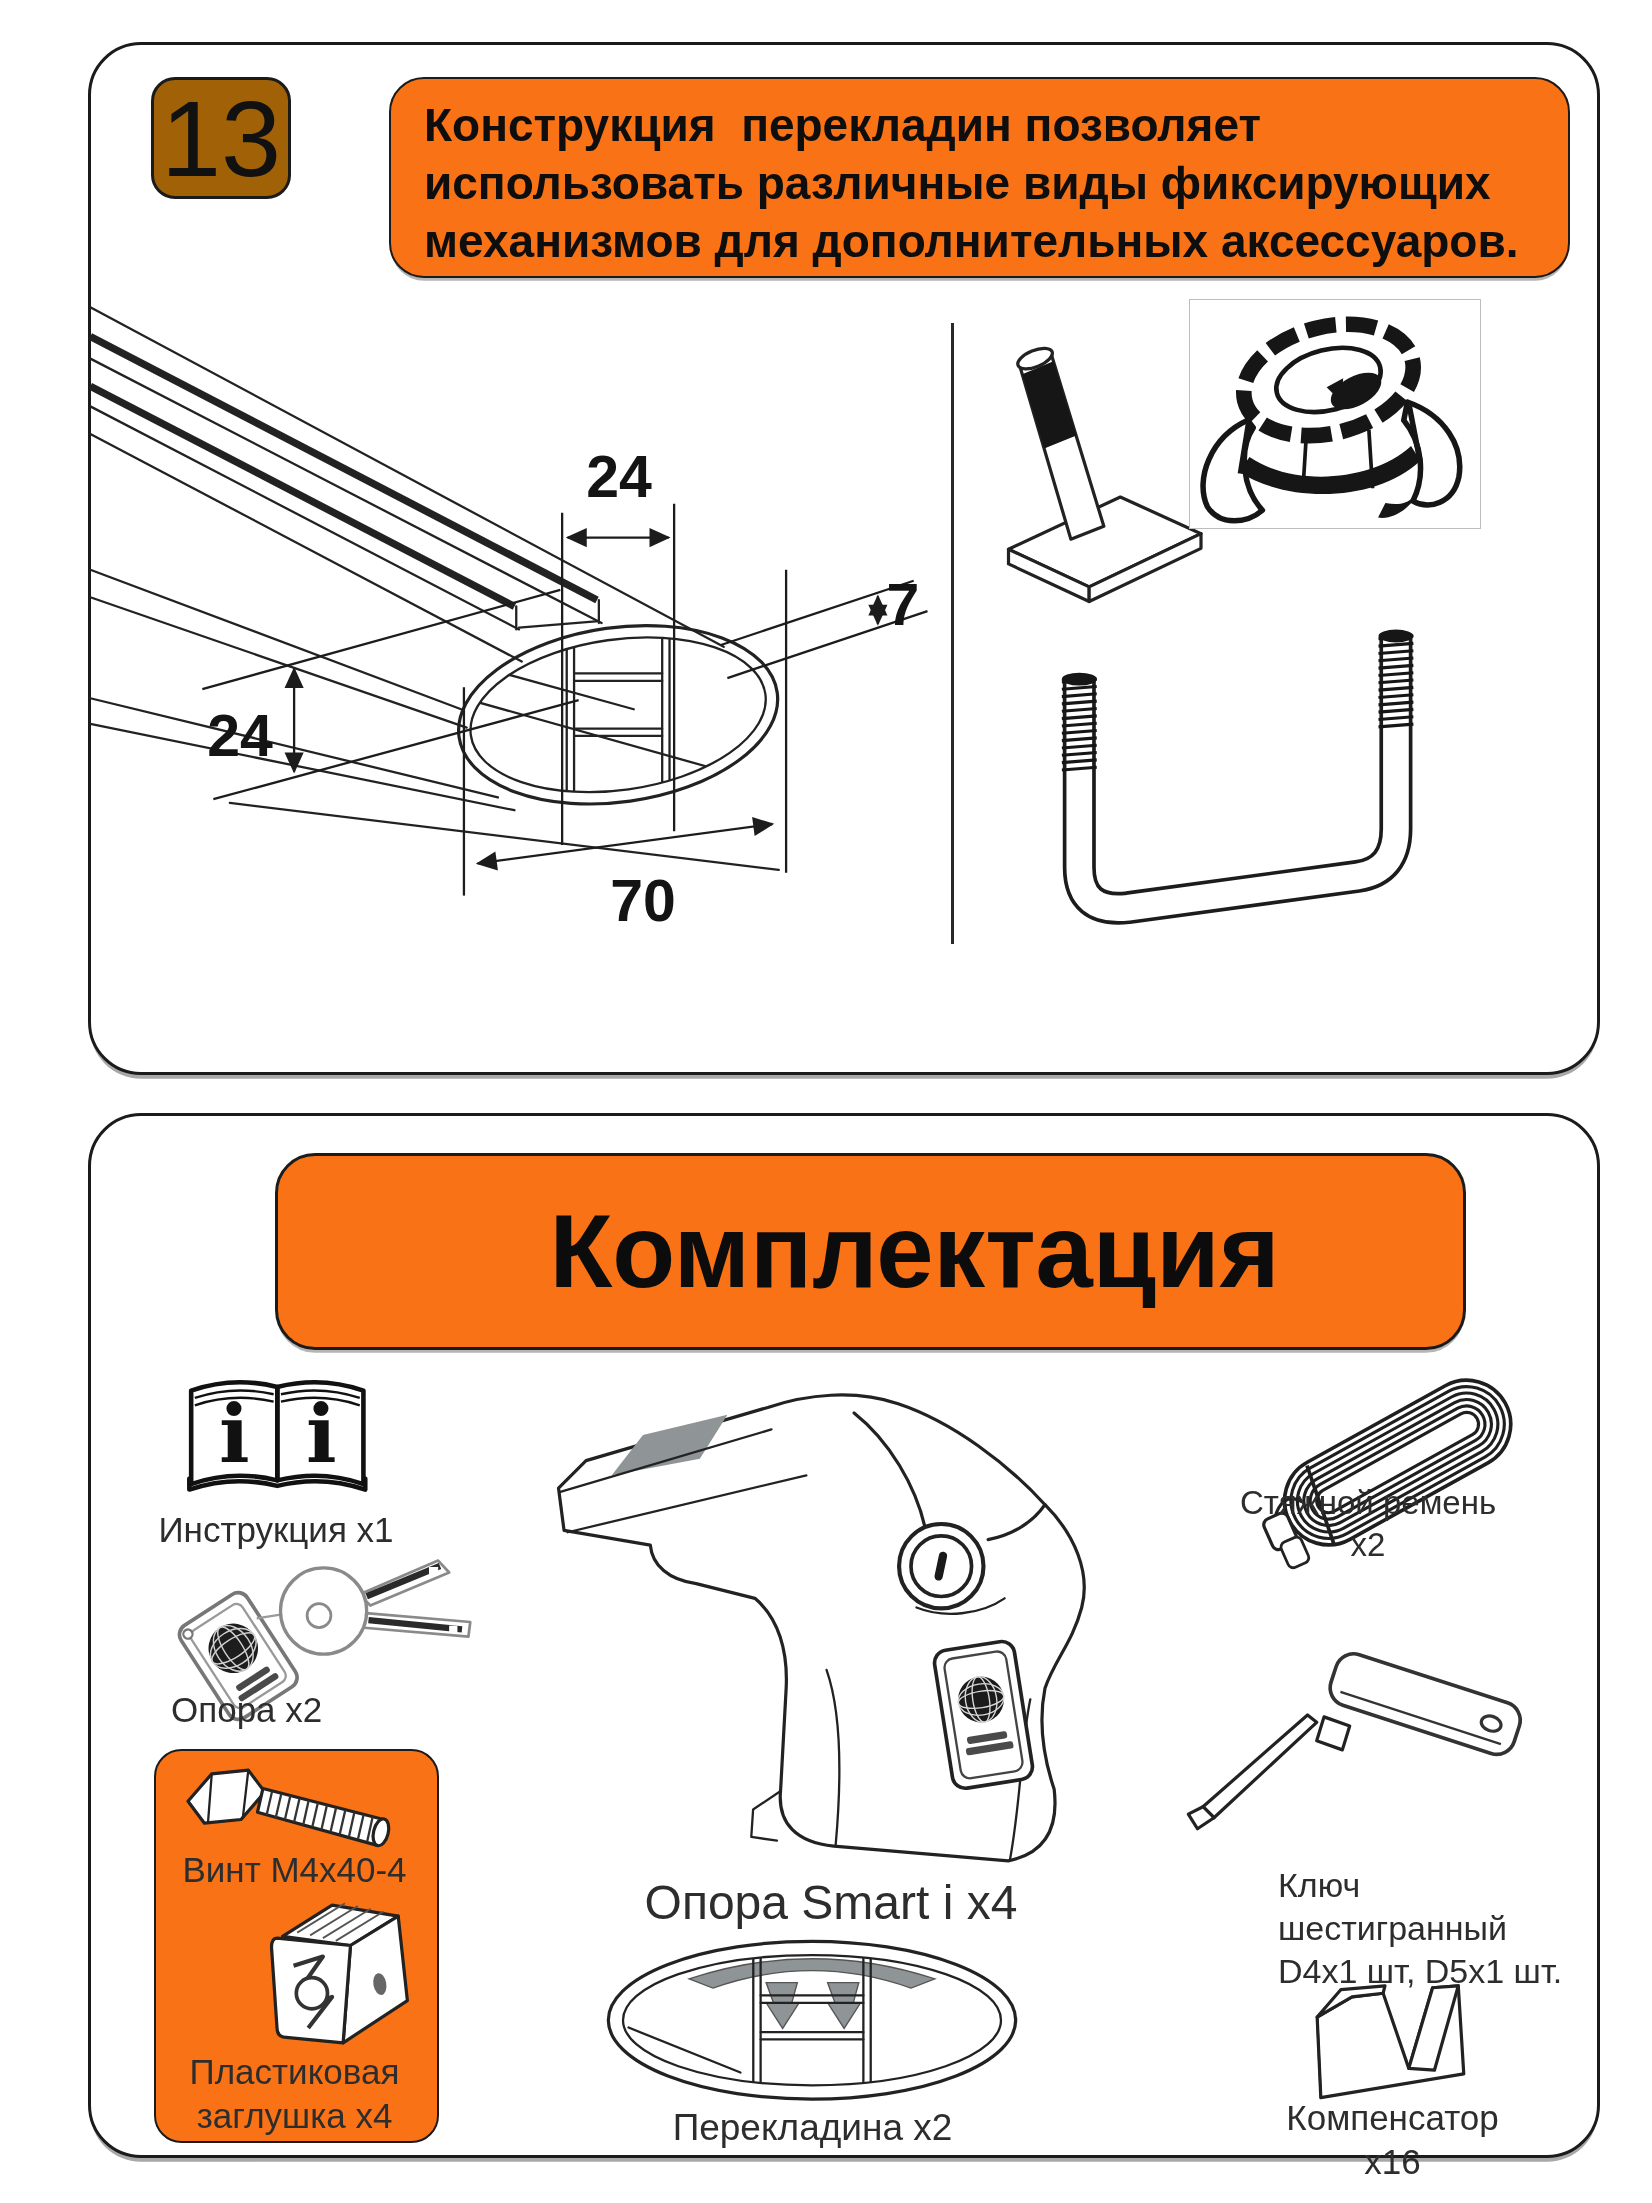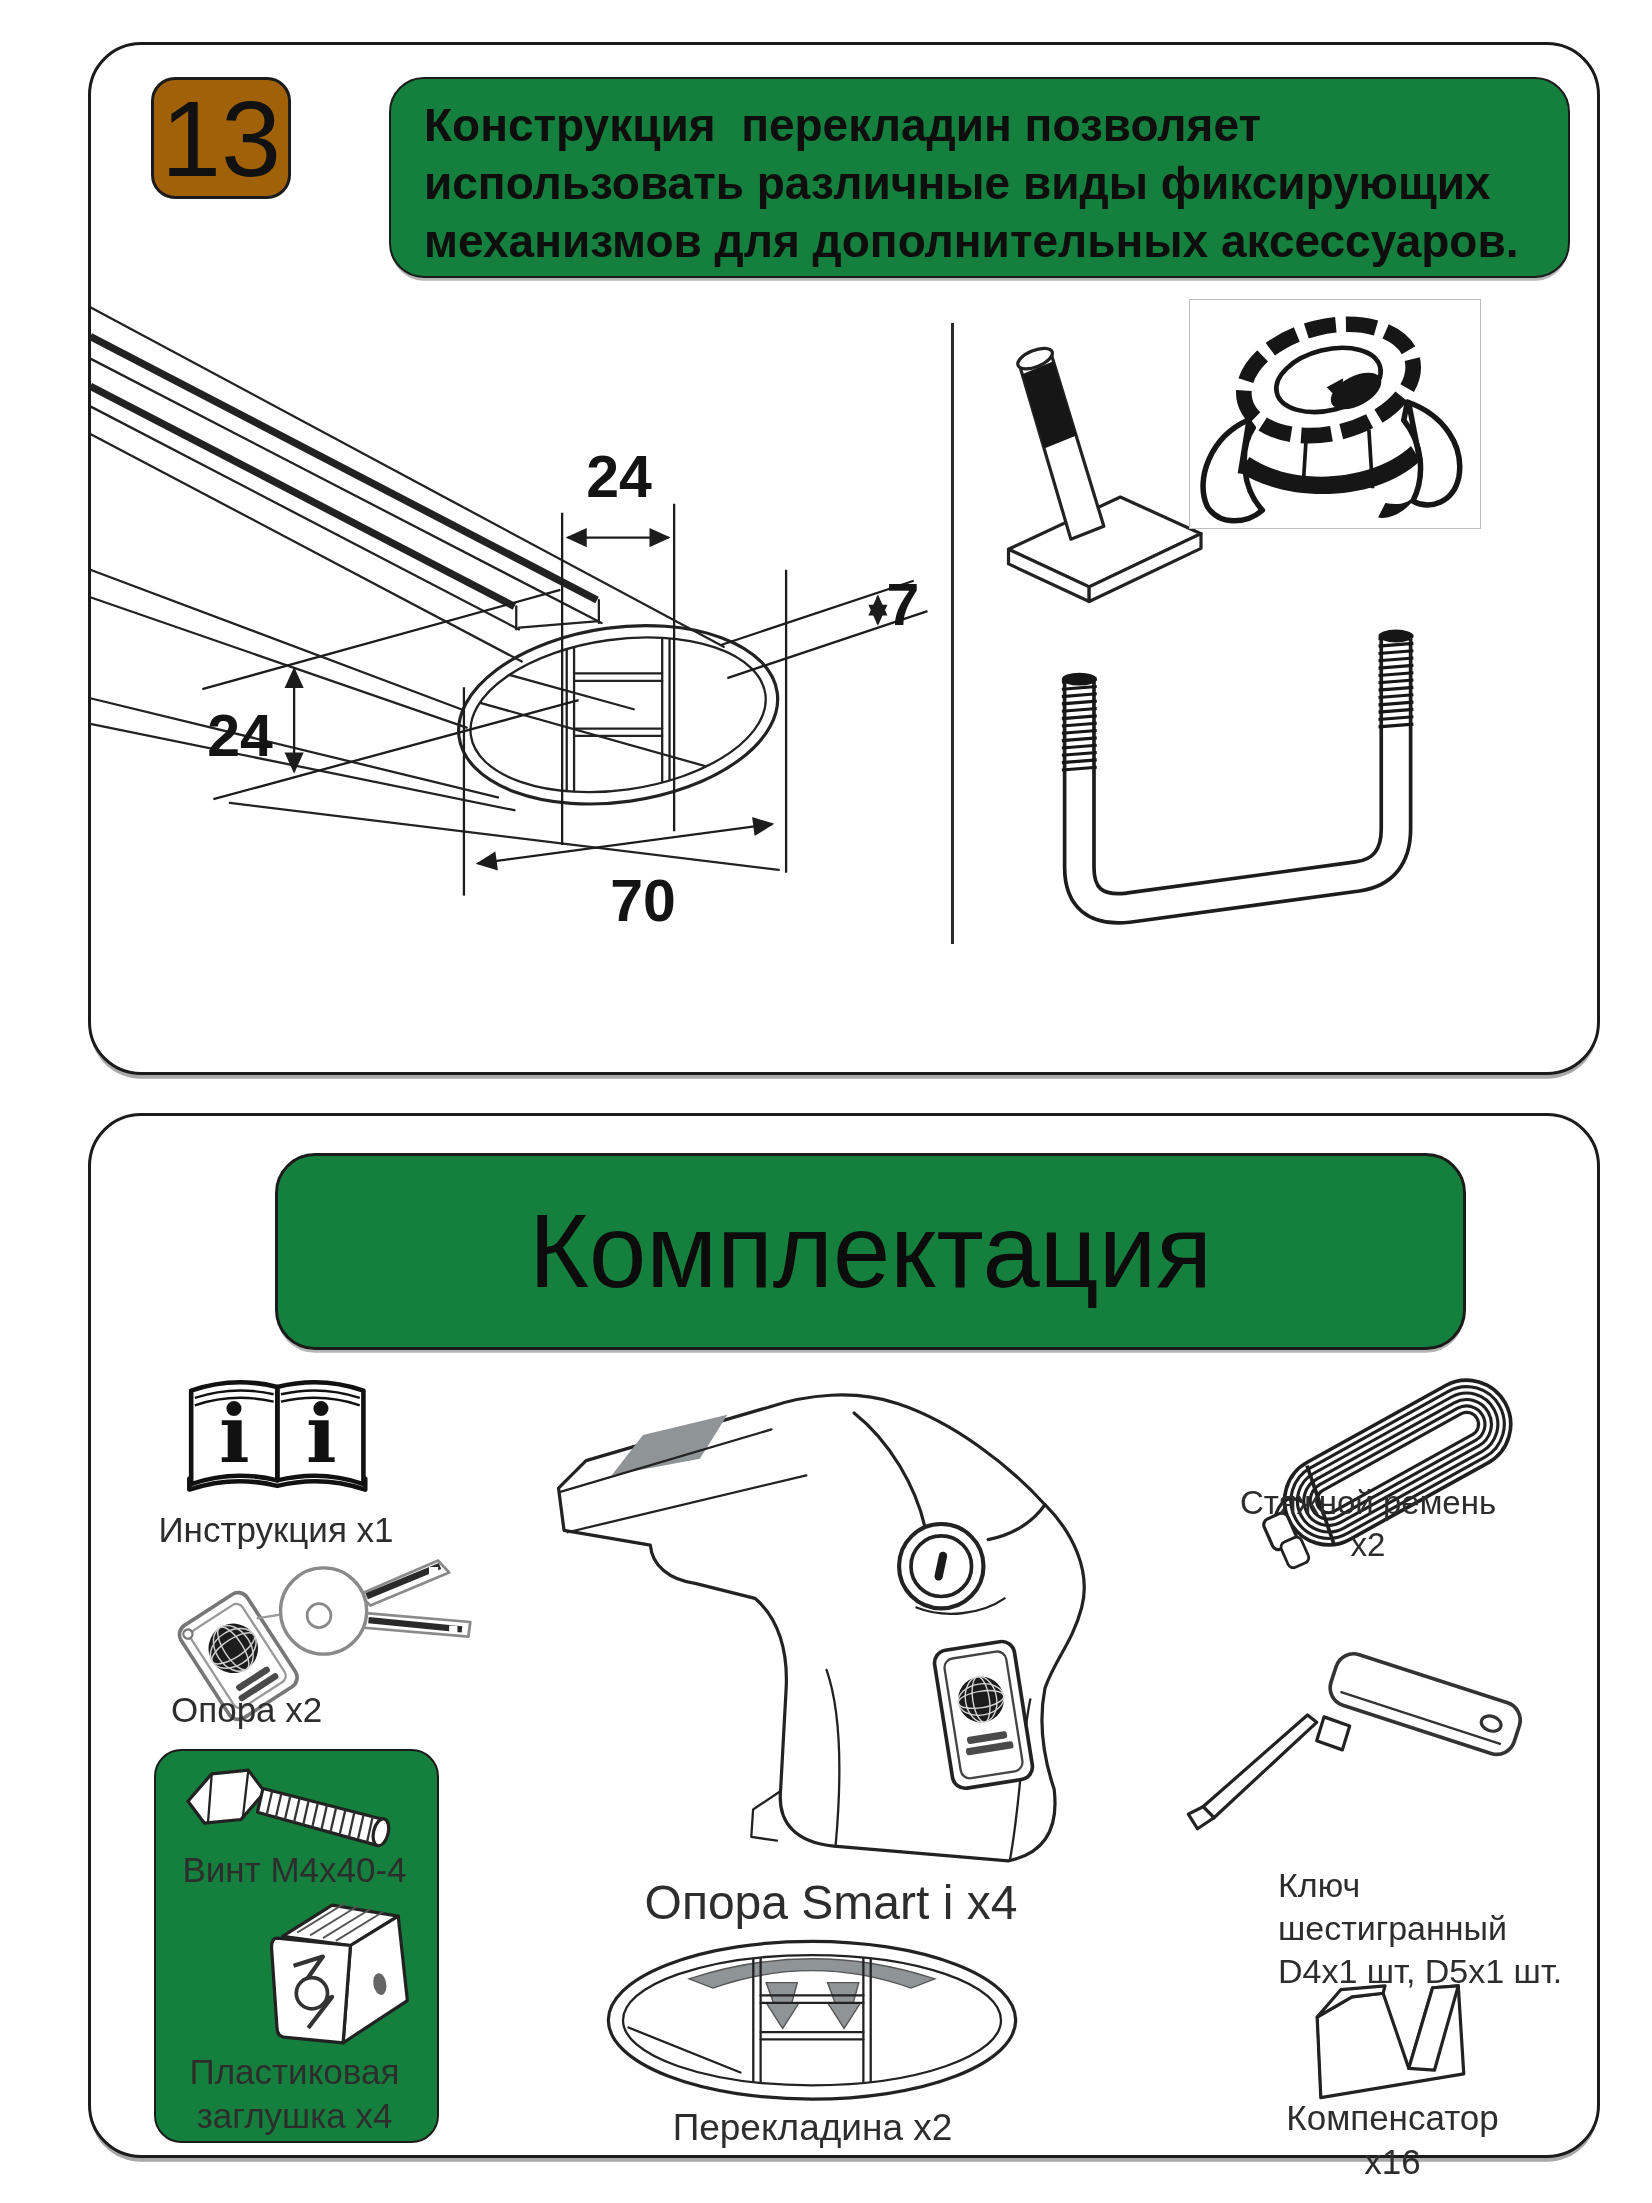--- a/index.html
+++ b/index.html
@@ -1,28 +1,28 @@
 <!DOCTYPE html>
 <html style="font-size:14.7px"><head>
 <meta charset="utf-8">
 <style>
   html,body{margin:0;padding:0;background:#ffffff;}
   .page{position:relative;width:1653px;height:2204px;background:#ffffff;
         font-family:"Liberation Sans",sans-serif;color:#1c1c1c;overflow:hidden;}
   .panel{position:absolute;border:3.7px solid #1b1b1b;border-radius:53px;background:#fff;
          box-shadow:0 5.5px 0 -1.8px #a8a8a8;}
-  .innerbox{position:absolute;border:2.8px solid #1b1b1b;border-radius:35px;background:#15803d;
+  .innerbox{position:absolute;border:2.8px solid #1b1b1b;border-radius:35px;background:#f97316;
             box-shadow:0 4.6px 0 -1.8px #b5b5b5;}
   .badge{position:absolute;border:3.7px solid #1b1b1b;border-radius:24px;background:#a16207;
          display:flex;align-items:center;justify-content:center;
          font-size:108px;font-weight:400;color:#111;}
   .intro{padding:16.5px 33px;font-size:46px;font-weight:700;line-height:58px;color:#0e0e0e;}
   .intro div{white-space:pre;}
   .kit-title{width:100%;height:100%;display:flex;align-items:center;justify-content:center;
-             font-size:103px;font-weight:400;color:#0c0c0c;}
+             font-size:103px;font-weight:700;color:#0c0c0c;margin-left:44px;}
   .label{position:absolute;font-size:35px;color:#2d2d2d;text-align:center;line-height:1.26;}
   .dim{position:absolute;font-weight:700;font-size:59px;color:#141414;text-align:center;}
   .divider{position:absolute;width:2.8px;background:#2a2a2a;}
   .clampframe{position:absolute;border:1.8px solid #bdbdbd;background:#fff;}
   svg{position:absolute;overflow:visible;}
   .ln{stroke:#222;fill:none;stroke-width:3.5;stroke-linejoin:round;stroke-linecap:round;}
   .thin{stroke-width:2.5;}
   .thick{stroke-width:8;stroke-linecap:butt;}
   .dimln{stroke:#1c1c1c;stroke-width:2.5;fill:none;}
   .wht{fill:#ffffff;}

